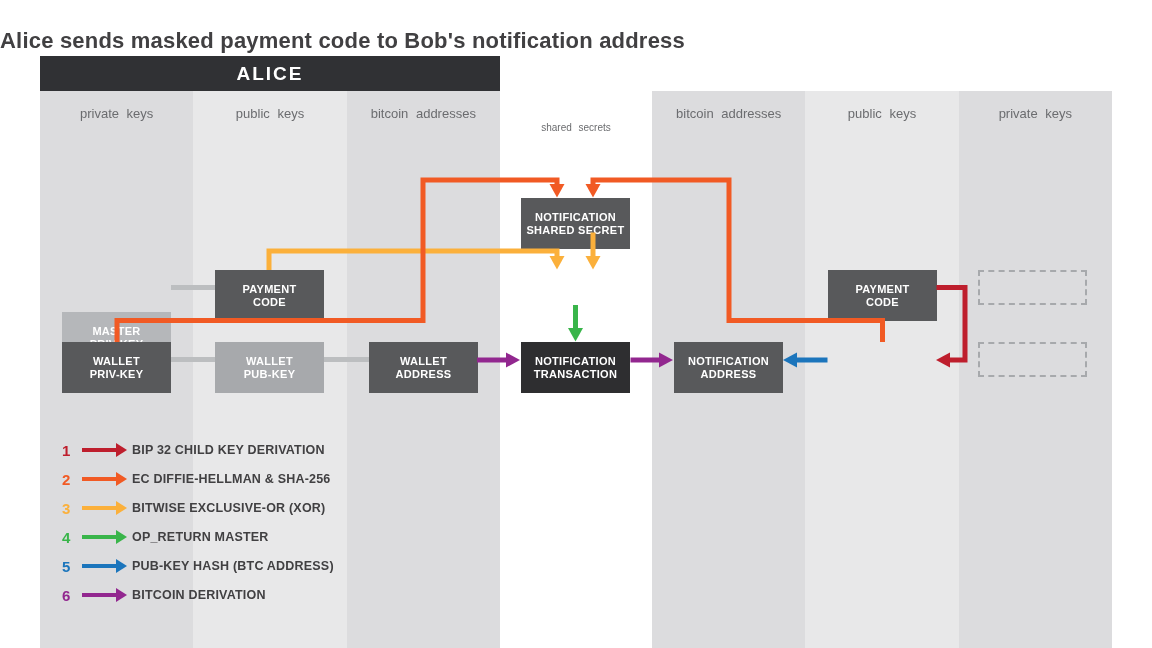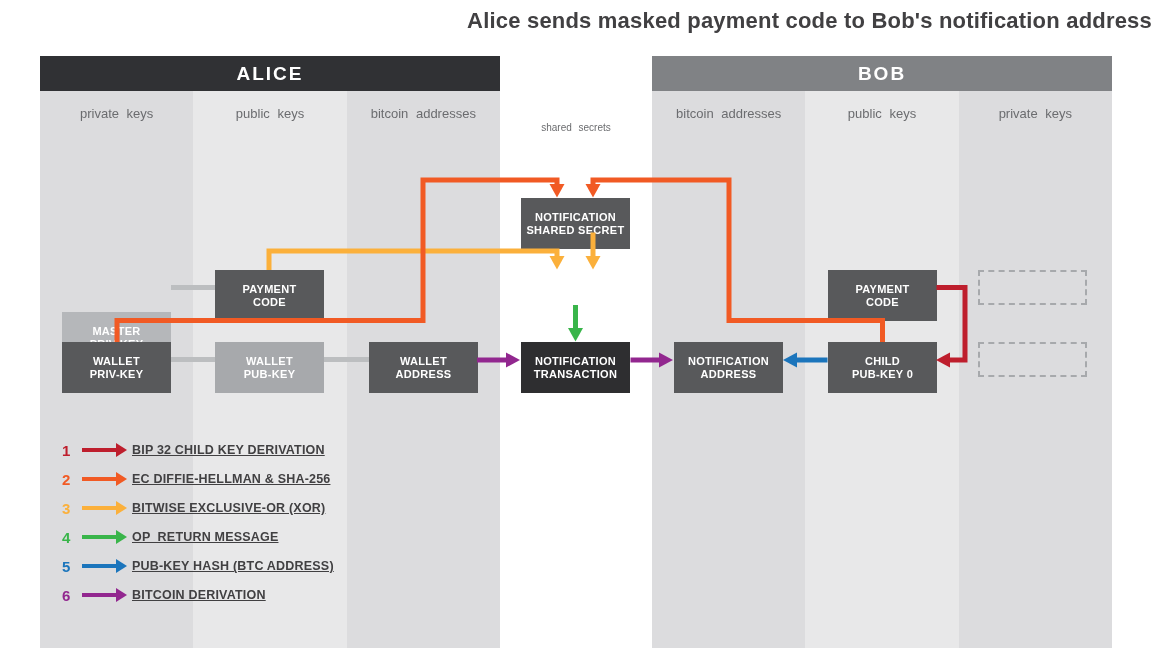--- a/index.html
+++ b/index.html
@@ -1,21 +1,21 @@
 <!DOCTYPE html>
 <html style="--red: #be1e2d; --orange: #f15a24; --yellow: #fbb03b; --green: #39b54a; --blue: #1b75bc; --purple: #92278f; --alice_header_bg: #303134; --bob_header_bg: #808285; --column_dark: #dcdcde; --column_light: #e8e8e9; --box_dark: #58595b; --box_darkest: #2e2e30; --box_light: #b5b7ba; --box_medium: #a7a9ac; --connector_gray: #bcbec0; --dashed_gray: #a7a9ac; --text_dark: #414042; --label_gray: #6b6c6f;"><head>
 <meta charset="utf-8">
 <style>
   html,body{margin:0;padding:0;background:#ffffff;}
   #canvas{
     position:relative;width:1152px;height:648px;overflow:hidden;
     font-family:"Liberation Sans",sans-serif;background:#fff;
   }
   .title{
-    position:absolute;top:8px;left:0;width:100%;text-align:right;
+    position:absolute;top:28px;left:0;width:100%;text-align:left;
     font-size:22px;font-weight:bold;color:var(--text_dark);letter-spacing:0.2px;
   }
   .panel{position:absolute;top:56px;height:647px;}
   .panel-alice{left:40px;width:460px;}
   .panel-bob{left:652px;width:460px;}
   .panel-header{
     height:35px;line-height:35px;text-align:center;color:#ffffff;
     font-size:19px;font-weight:bold;letter-spacing:2px;
   }
   .panel-alice .panel-header{background:var(--alice_header_bg);}
@@ -54,21 +54,21 @@
   .legend-row{height:18px;display:flex;align-items:center;}
   .legend-num{width:16px;font-size:15px;font-weight:bold;color:var(--c);}
   .legend-arrow{margin-left:4px;width:34px;height:4px;background:var(--c);position:relative;}
   .legend-arrow::after{
     content:"";position:absolute;left:34px;top:-5px;width:0;height:0;
     border-top:7px solid transparent;border-bottom:7px solid transparent;
     border-left:11px solid var(--c);
   }
   .legend-label{
     margin-left:16px;font-size:12.5px;font-weight:bold;
-    color:var(--text_dark);letter-spacing:0.2px;text-decoration:underline;
+    color:var(--text_dark);letter-spacing:0.2px;
   }
 </style>
 </head>
 <body>
 
 <div id="canvas">
 
   <div class="title">Alice sends masked payment code to Bob's notification address</div>
 
   <div class="panel panel-alice">
@@ -80,21 +80,20 @@
       <div class="col col-b">
         <div class="col-label">public keys</div>
       </div>
       <div class="col col-a">
         <div class="col-label">bitcoin addresses</div>
       </div>
     </div>
   </div>
 
   <div class="panel panel-bob">
-    <div class="panel-header">BOB</div>
     <div class="panel-columns">
       <div class="col col-a">
         <div class="col-label">bitcoin addresses</div>
       </div>
       <div class="col col-b">
         <div class="col-label">public keys</div>
       </div>
       <div class="col col-a">
         <div class="col-label">private keys</div>
       </div>
@@ -118,22 +117,20 @@
   <div class="dbox box-dark" style="left:369px;top:342px;">WALLET
 ADDRESS</div>
   <div class="dbox box-dark" style="left:521px;top:198px;">NOTIFICATION
 SHARED SECRET</div>
   <div class="dbox box-darkest" style="left:521px;top:342px;">NOTIFICATION
 TRANSACTION</div>
   <div class="dbox box-dark" style="left:674px;top:342px;">NOTIFICATION
 ADDRESS</div>
   <div class="dbox box-dark" style="left:828px;top:270px;">PAYMENT
 CODE</div>
-  <div class="dbox box-dark" style="left:828px;top:342px;">CHILD
-PUB-KEY 0</div>
   <div class="dbox box-dashed" style="left:978px;top:270px;"></div>
   <div class="dbox box-dashed" style="left:978px;top:342px;"></div>
 
   <svg id="arrows" width="1152" height="648" viewBox="0 0 1152 648">
     <g style="--c: #fbb03b;">
       <path d="M269 270 V251 H557 V256"></path>
       <polygon points="557,269.5 549.5,256 564.5,256"></polygon>
     </g>
     <g style="--c: #fbb03b;">
       <path d="M593 232.5 V256"></path>
@@ -181,21 +178,21 @@
       <span class="legend-label">EC DIFFIE-HELLMAN &amp; SHA-256</span>
     </div>
     <div class="legend-row" style="--c: #fbb03b;">
       <span class="legend-num">3</span>
       <span class="legend-arrow"></span>
       <span class="legend-label">BITWISE EXCLUSIVE-OR (XOR)</span>
     </div>
     <div class="legend-row" style="--c: #39b54a;">
       <span class="legend-num">4</span>
       <span class="legend-arrow"></span>
-      <span class="legend-label">OP_RETURN MESSAGE</span>
+      <span class="legend-label">OP_RETURN MASTER</span>
     </div>
     <div class="legend-row" style="--c: #1b75bc;">
       <span class="legend-num">5</span>
       <span class="legend-arrow"></span>
       <span class="legend-label">PUB-KEY HASH (BTC ADDRESS)</span>
     </div>
     <div class="legend-row" style="--c: #92278f;">
       <span class="legend-num">6</span>
       <span class="legend-arrow"></span>
       <span class="legend-label">BITCOIN DERIVATION</span>

